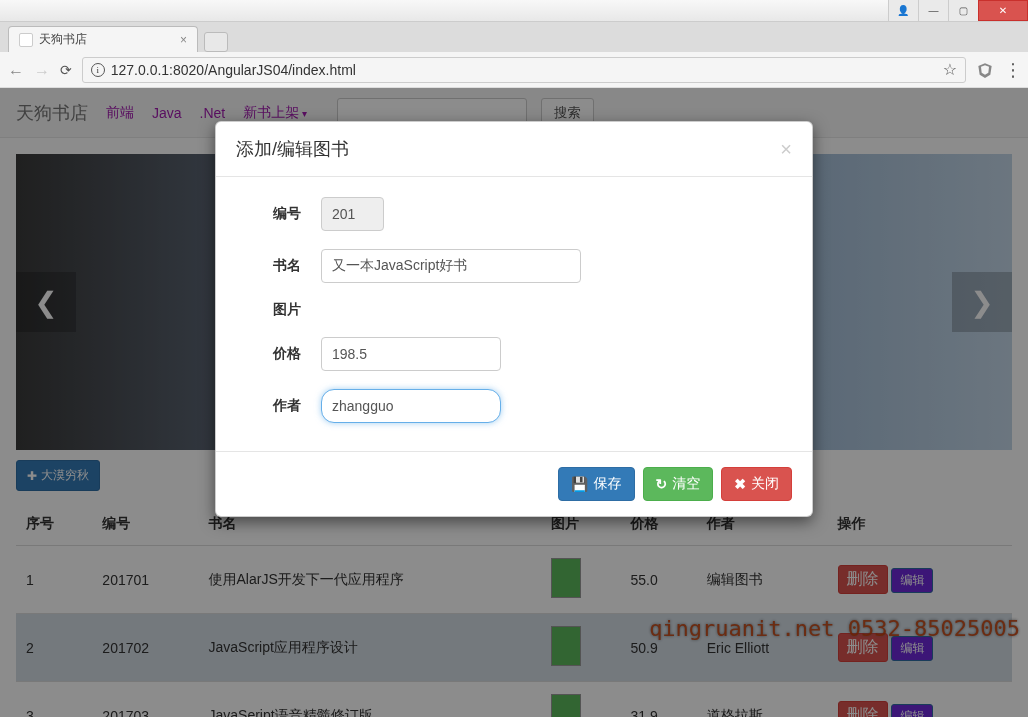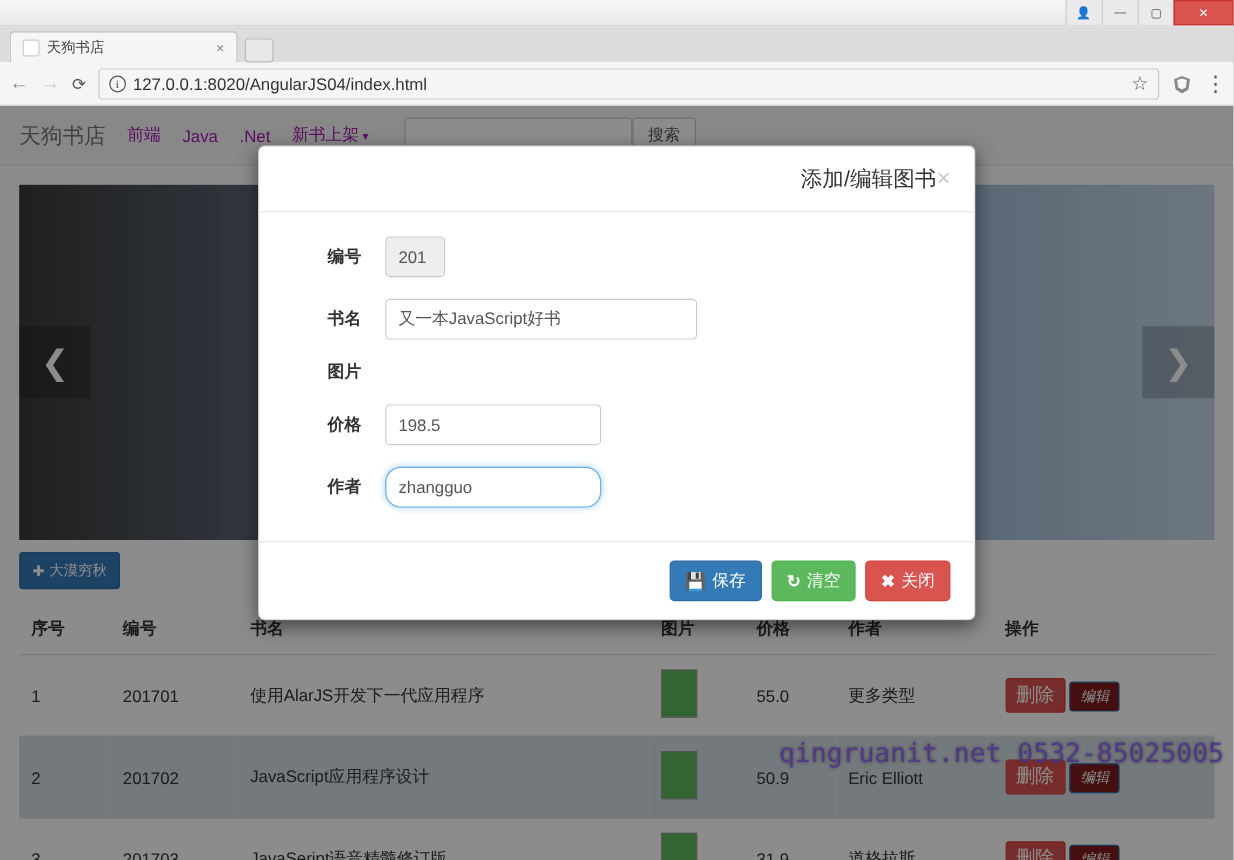--- a/index.html
+++ b/index.html
@@ -27,51 +27,51 @@
 .star-icon { color: #555; font-size: 16px; }
 .ext-icon { width: 18px; height: 18px; color: #777; display:flex; align-items:center; justify-content:center; }
 .dots { color: #555; font-size: 18px; letter-spacing: -2px; }
 
 
 .page { position: relative; height: 629px; overflow: hidden; }
 .site-nav { height: 50px; background: #f8f8f8; border-bottom: 1px solid #e7e7e7; display: flex; align-items: center; padding: 0 16px; gap: 18px; }
 .brand { font-size: 18px; color: #777; }
 .nav-link { color: #a21caf; font-size: 14px; }
 .nav-more::after { content: " ▾"; font-size: 10px; }
-.search-wrap { display: flex; gap: 0; margin-left: 12px; }
+.search-wrap { display: flex; gap: 14px; margin-left: 12px; }
 .search-input { width: 190px; height: 30px; border: 1px solid #ccc; border-radius: 3px; padding: 0 8px; }
 .search-btn { height: 30px; padding: 0 12px; border: 1px solid #ccc; border-radius: 3px; background: #fff; color: #555; }
 
 .carousel { position: relative; height: 296px; margin: 16px 16px 10px 16px; background: linear-gradient(90deg, #3a3a3a 0%, #6b7a8f 30%, #87a7c7 60%, #c4d7e8 100%); display: flex; align-items: center; justify-content: space-between; }
 .car-ctrl { width: 60px; height: 60px; background: rgba(0,0,0,0.2); color: #fff; font-size: 28px; display: flex; align-items: center; justify-content: center; }
 
 .btn-primary { background: #337ab7; color: #fff; border: 1px solid #2e6da4; border-radius: 3px; padding: 6px 10px; font-size: 12px; display: inline-flex; align-items: center; gap: 4px; margin-left: 16px; }
 
 .tbl { width: calc(100% - 32px); margin: 12px 16px; border-collapse: collapse; }
 .tbl th, .tbl td { text-align: left; padding: 12px 10px; border-top: 1px solid #ddd; font-size: 14px; color: #333; }
 .tbl th { border-top: none; color: #333; font-weight: bold; }
 .tbl tbody tr:nth-child(even) { background: #f1f1f1; }
 .tbl tbody tr:nth-child(2) { background: #d3dce4; }
 .thumb { width: 30px; height: 40px; background: #5cb85c; display: inline-block; border: 1px solid #999; }
 .btn-danger { background: #d9534f; color: #fff; border: 1px solid #d43f3a; border-radius: 3px; padding: 3px 8px; font-size: 16px; }
-.btn-info { background: #7f1d1d; color: #fff; border: 1px solid #2e6da4; border-radius: 3px; padding: 3px 8px; font-size: 12px; font-style: italic; }
-
-.watermark { position: absolute; right: 8px; bottom: 76px; color: #8b5cf6; font-size: 22px; font-family: monospace; text-shadow: 0 0 3px #666; opacity: 0.9; }
+.btn-info { background: #6d28d9; color: #fff; border: 1px solid #2e6da4; border-radius: 3px; padding: 3px 8px; font-size: 12px; }
+
+.watermark { position: absolute; right: 8px; bottom: 76px; color: #c2410c; font-size: 22px; font-family: monospace; text-shadow: 0 0 3px #666; opacity: 0.9; }
 
 
 .backdrop { position: absolute; inset: 0; background: rgba(0,0,0,0.45); }
 .modal { position: absolute; left: 50%; top: 33px; transform: translateX(-50%); width: 598px; background: #fff; border-radius: 6px; box-shadow: 0 5px 15px rgba(0,0,0,.5); border: 1px solid rgba(0,0,0,.2); }
-.modal-header { padding: 15px 20px; border-bottom: 1px solid #e5e5e5; display: flex; justify-content: flex-end; align-items: center; }
+.modal-header { padding: 15px 20px; border-bottom: 1px solid #e5e5e5; display: flex; justify-content: space-between; align-items: center; }
 .modal-title { font-size: 18px; color: #333; font-weight: normal; }
 .modal-close { color: #ccc; font-size: 20px; cursor: pointer; }
 .modal-body { padding: 20px 30px 10px 30px; }
 .form-row { display: flex; align-items: center; margin-bottom: 18px; }
 .form-label { width: 75px; text-align: right; font-weight: bold; font-size: 14px; padding-right: 20px; }
 .form-ctrl { height: 34px; border: 1px solid #ccc; border-radius: 4px; padding: 0 10px; font-size: 14px; color: #555; }
-.form-ctrl[readonly] { background: #eee; width: 50px; text-align: left; }
+.form-ctrl[readonly] { background: #eee; width: 63px; text-align: left; }
 .form-ctrl.w1 { width: 260px; }
 .form-ctrl.w2 { width: 180px; }
 .form-ctrl.focused { border-color: #66afe9; outline: 0; box-shadow: 0 0 6px rgba(102,175,233,.6); border-radius: 13px; }
 .modal-footer { padding: 15px 20px; border-top: 1px solid #e5e5e5; display: flex; justify-content: flex-end; gap: 8px; }
 .btn { padding: 7px 12px; border-radius: 4px; font-size: 14px; color: #fff; display: inline-flex; align-items: center; gap: 5px; border: 1px solid transparent; cursor: pointer; }
 .b-primary { background: #337ab7; border-color: #2e6da4; }
 .b-success { background: #5cb85c; border-color: #4cae4c; }
 .b-danger { background: #d9534f; border-color: #d43f3a; }
 .ico { font-weight: bold; }
 </style>
@@ -147,21 +147,21 @@
         <th>操作</th>
       </tr>
     </thead>
     <tbody id="tbody">
         <tr>
           <td>1</td>
           <td>201701</td>
           <td>使用AlarJS开发下一代应用程序</td>
           <td><span class="thumb"></span></td>
           <td>55.0</td>
-          <td>更多类型</td>
+          <td>编辑图书</td>
           <td><button class="btn-danger">删除</button> <button class="btn-info">编辑</button></td>
         </tr>
         <tr>
           <td>2</td>
           <td>201702</td>
           <td>JavaScript应用程序设计</td>
           <td><span class="thumb"></span></td>
           <td>50.9</td>
           <td>Eric Elliott</td>
           <td><button class="btn-danger">删除</button> <button class="btn-info">编辑</button></td>

